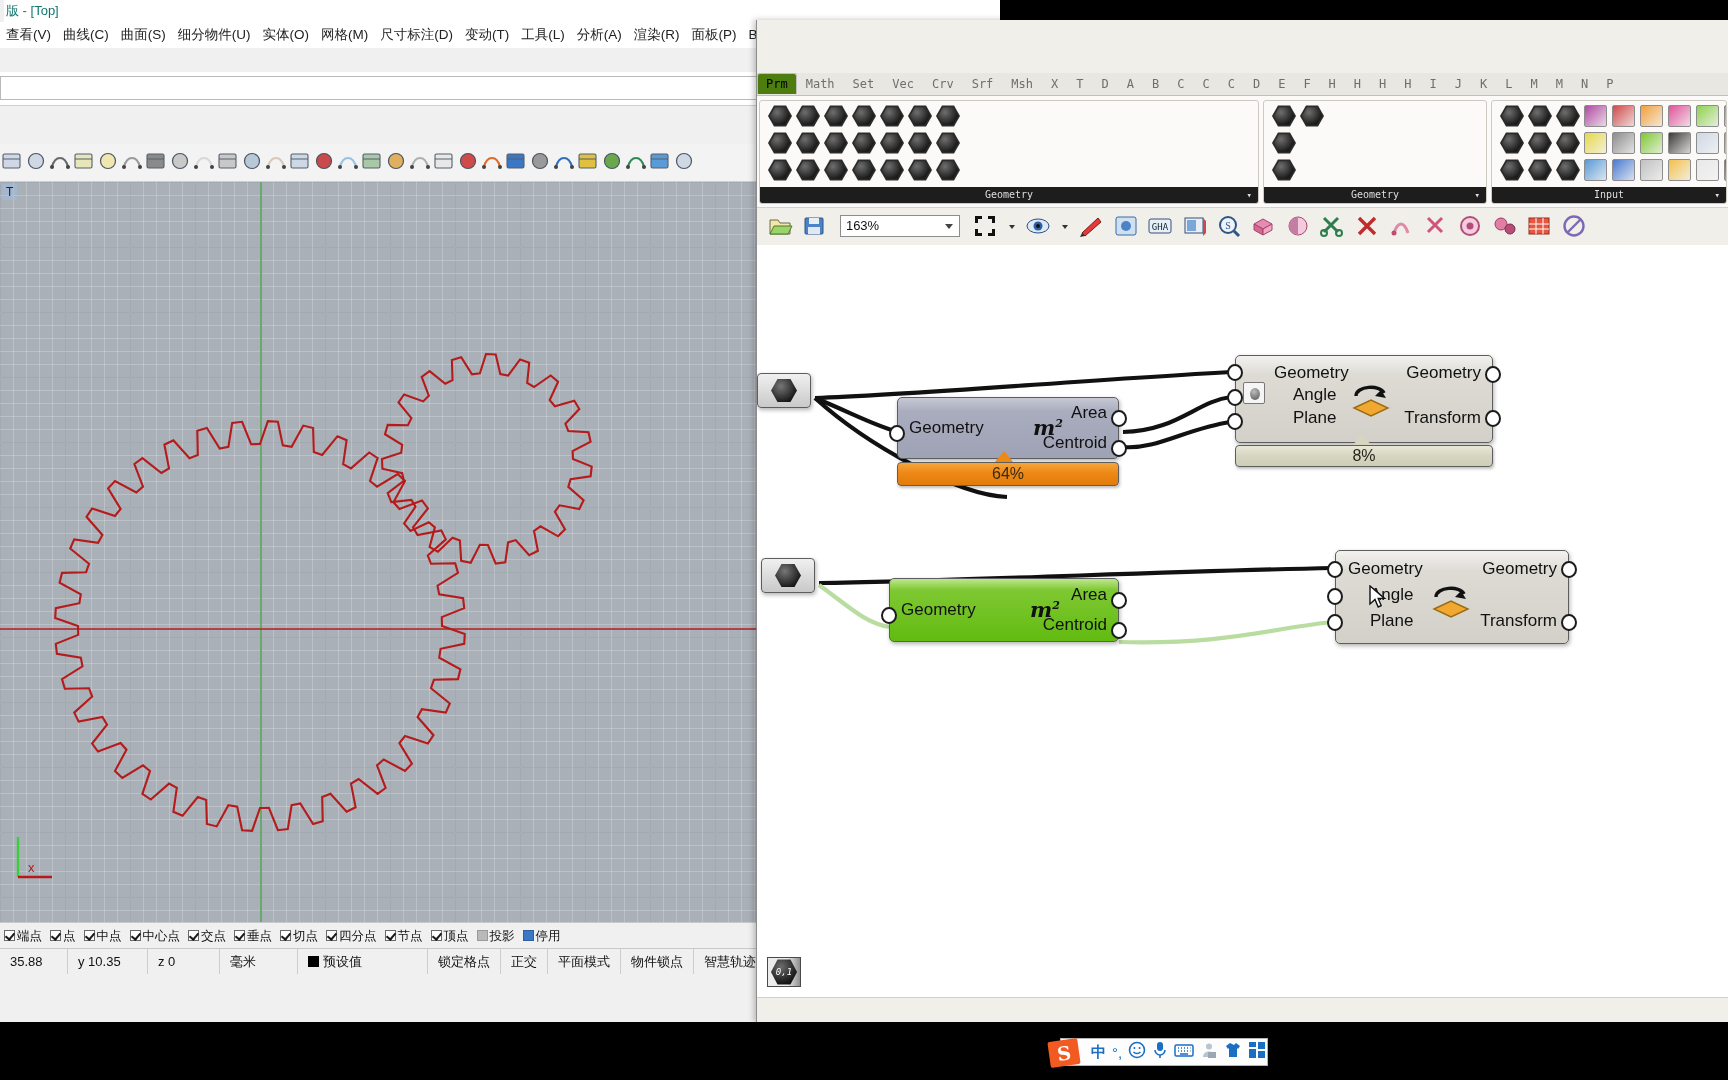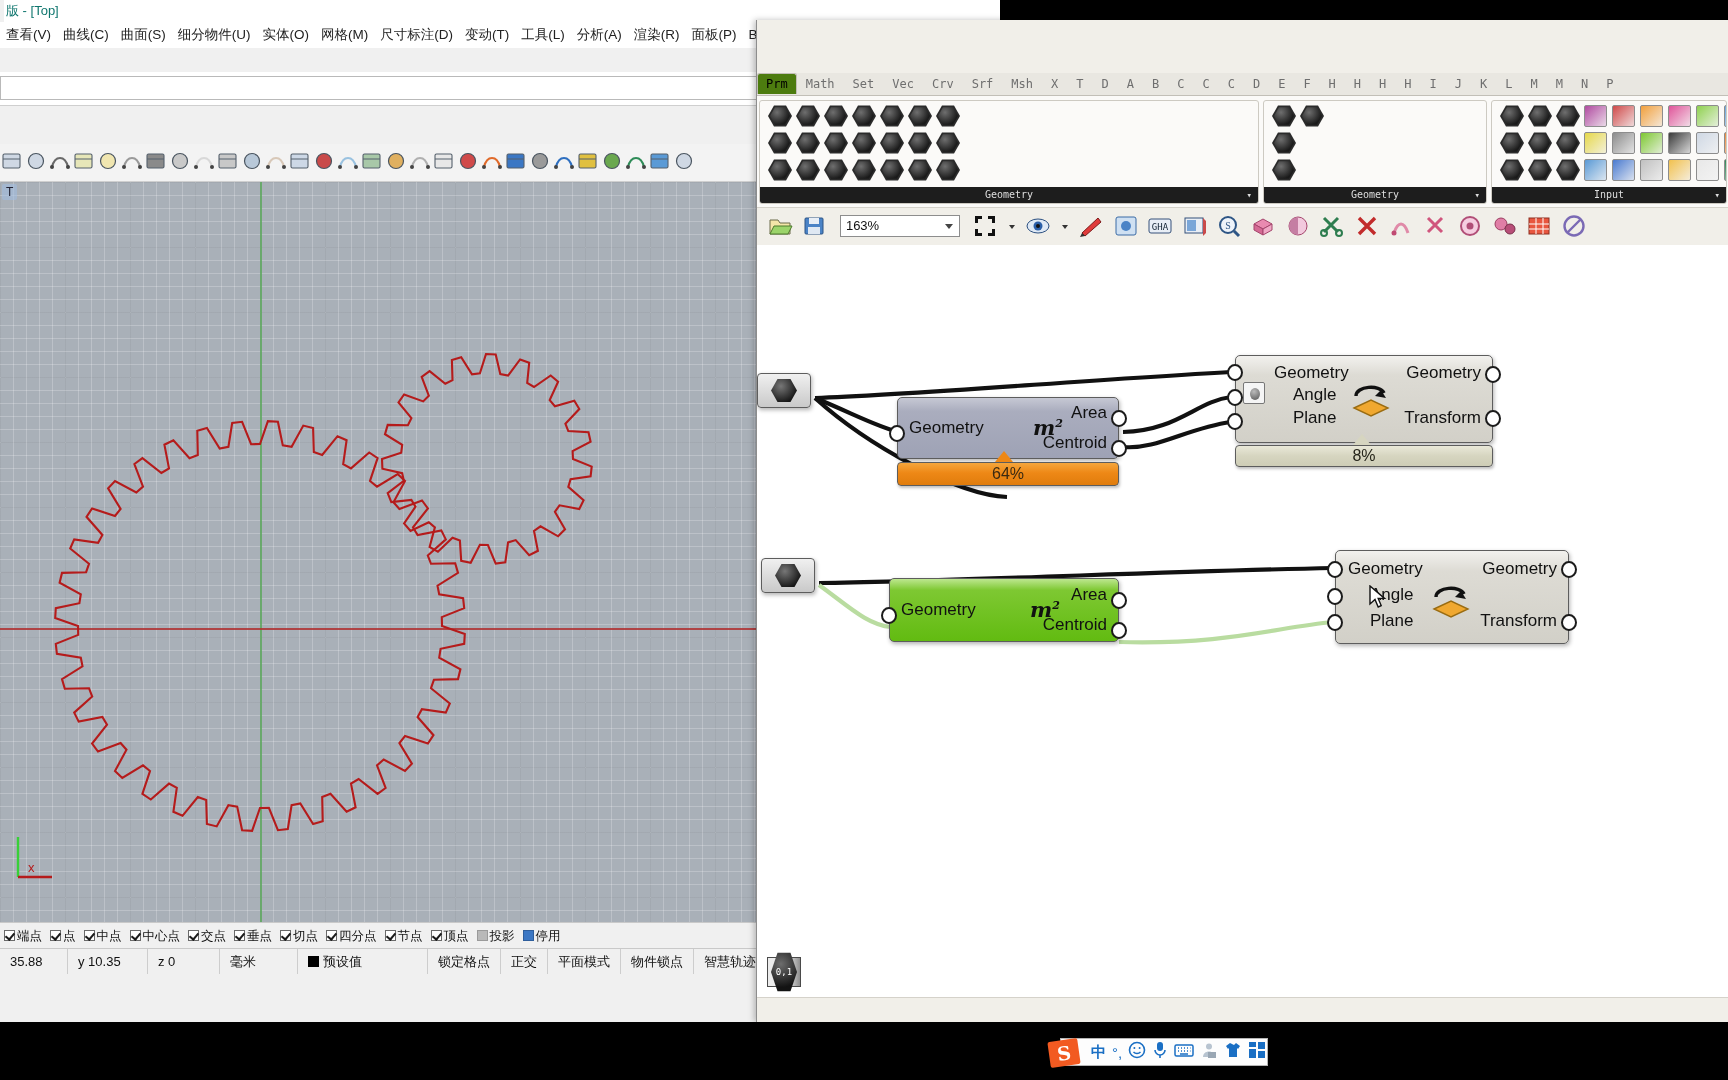--- a/index.html
+++ b/index.html
@@ -290,25 +290,25 @@
   }
   .wire{ position:absolute; left:0; top:0; width:972px; height:752px; pointer-events:none;}
 
   .rot-icon{ position:absolute; }
   .gh-mini-toggle{
     position:absolute; left:10px; bottom:10px; width:34px;height:30px;
     background:linear-gradient(to right,#ececec 0%,#ececec 60%,#8f8f8f 100%);
     border:1px solid #4a4a4a; display:flex;align-items:center;justify-content:center;
   }
   .gh-mini-toggle .hx{
-    width:26px;height:40px;
+    width:26px;height:26px;
     clip-path: polygon(25% 2%, 75% 2%, 100% 50%, 75% 98%, 25% 98%, 0% 50%);
     background: radial-gradient(circle at 38% 30%, #6d6d6d, #131313 72%);
     display:flex;align-items:center;justify-content:center;
-    color:#fff; font-size:9px; font-family:"DejaVu Sans Mono",monospace;
+    color:#fff; font-size:9px; font-family:"DejaVu Sans Mono",monospace;font-style:italic;
   }
 
   
   .ime{
     position:absolute; left:1060px; top:1038px; width:208px; height:28px;
     background:#fdfdfd; border:1px solid #b5b5b5;
     display:flex; align-items:center; gap:6px; padding-left:30px;
   }
   .ime-logo{
     position:absolute; left:-12px; top:1px; width:30px;height:26px;

